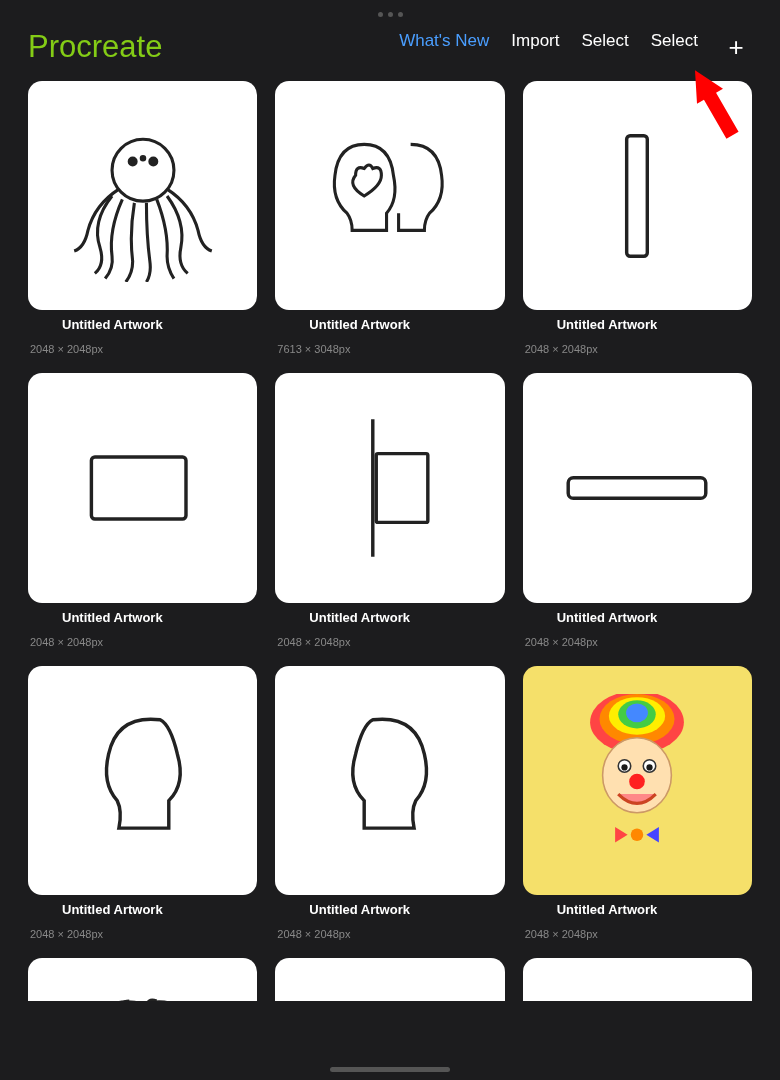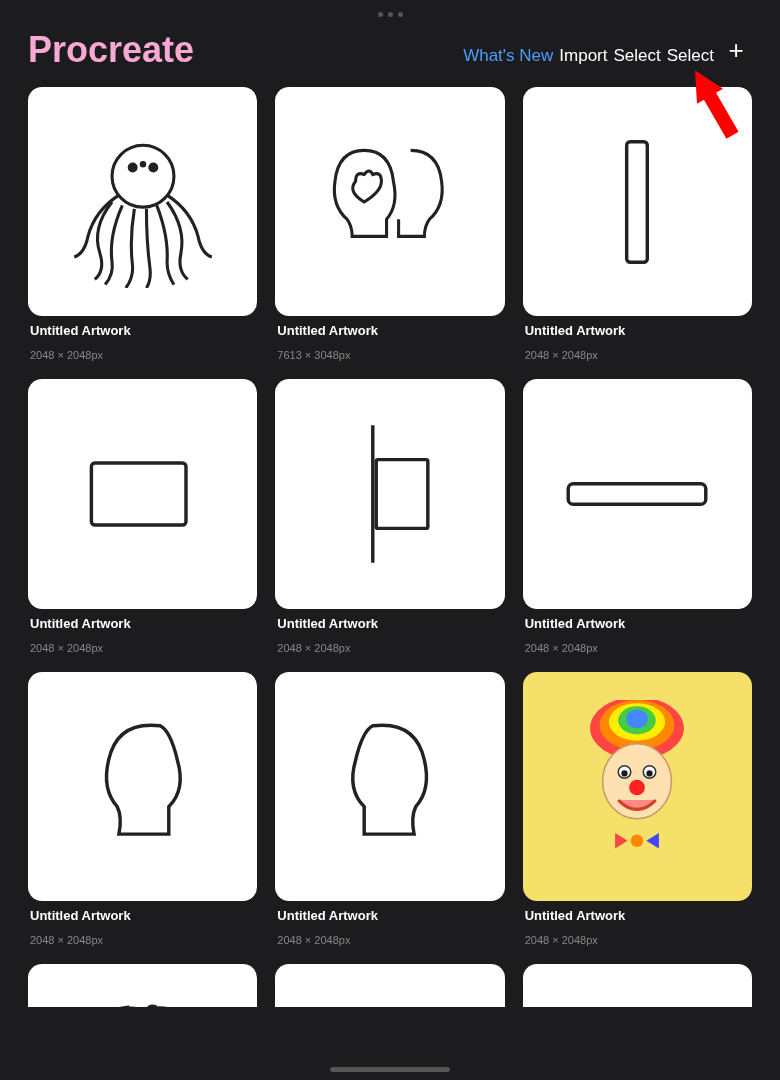--- a/index.html
+++ b/index.html
@@ -27,28 +27,28 @@
       background: #555;
       border-radius: 50%;
     }
     header {
       display: flex;
       align-items: center;
       justify-content: space-between;
       padding: 8px 28px 16px;
     }
     .app-title {
-      font-size: 36px;
-      font-weight: 700;
-      color: #f9a8d4;
+      font-size: 31px;
+      font-weight: 400;
+      color: #84cc16;
     }
     .header-nav {
       display: flex;
-      align-items: flex-end;
-      gap: 6px;
+      align-items: flex-start;
+      gap: 22px;
     }
     .nav-link {
       font-size: 17px;
       color: #4a9eff;
       cursor: pointer;
     }
     .nav-btn {
       font-size: 17px;
       color: #ffffff;
       cursor: pointer;
@@ -93,20 +93,21 @@
       background: #f5e06a;
     }
     .artwork-info {
       margin-top: 7px;
       padding-left: 2px;
     }
     .artwork-name {
       font-size: 13px;
       font-weight: 600;
       color: #ffffff;
+      margin-left: 32px;
     }
     .artwork-size {
       font-size: 11px;
       color: #888;
       margin-top: 11px;
     }
     svg.artwork-svg {
       width: 75%;
       height: 75%;
     }

